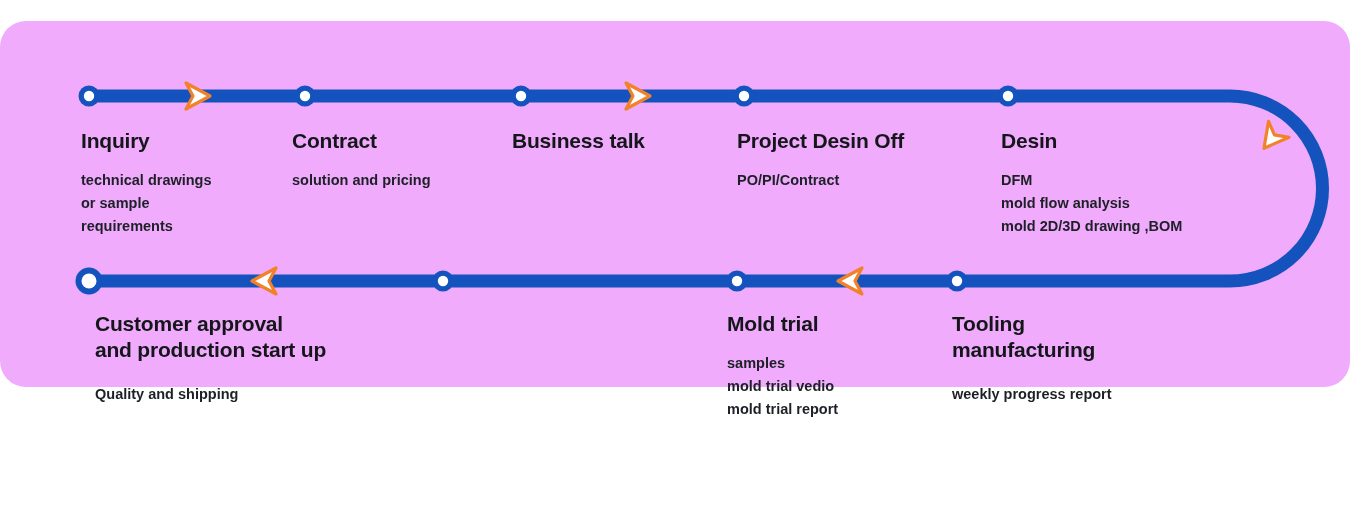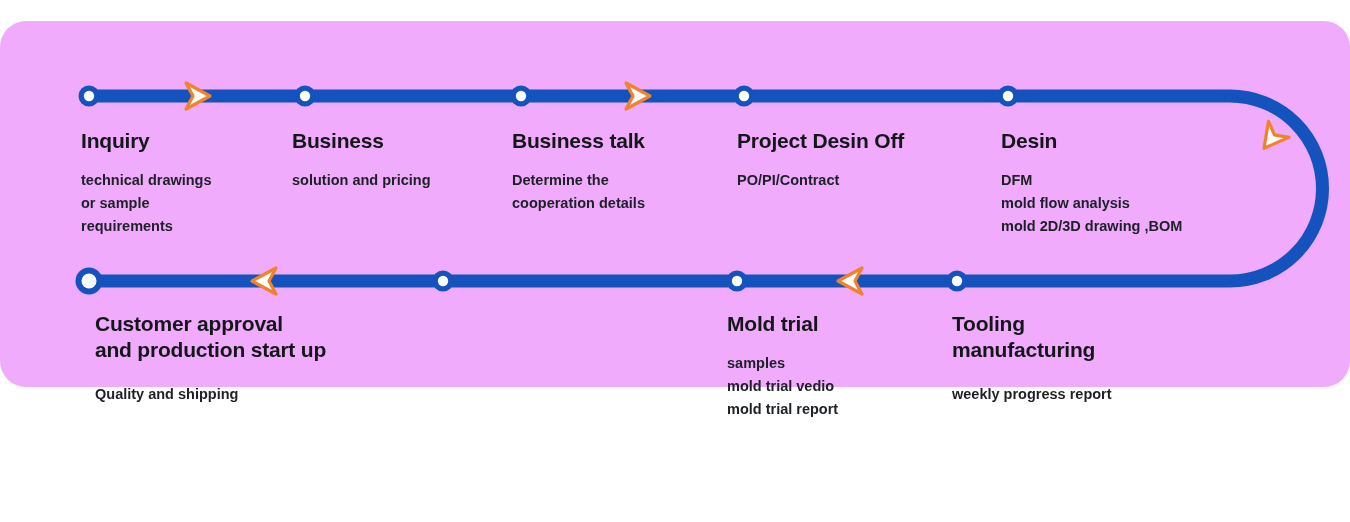--- a/index.html
+++ b/index.html
@@ -143,28 +143,26 @@
   </svg>
 
   <div class="step gap-sm" id="step-inquiry">
     <div class="step-title">Inquiry</div>
     <div class="step-desc">technical drawings
 or sample
 requirements</div>
   </div>
 
   <div class="step gap-sm" id="step-quotation">
-    <div class="step-title">Business</div>
+    <div class="step-title">Contract</div>
     <div class="step-desc">solution and pricing</div>
   </div>
 
   <div class="step gap-sm" id="step-business">
     <div class="step-title">Business talk</div>
-    <div class="step-desc">Determine the
-cooperation details</div>
   </div>
 
   <div class="step gap-sm" id="step-kickoff">
     <div class="step-title">Project Desin Off</div>
     <div class="step-desc">PO/PI/Contract</div>
   </div>
 
   <div class="step gap-sm" id="step-design">
     <div class="step-title">Desin</div>
     <div class="step-desc">DFM

